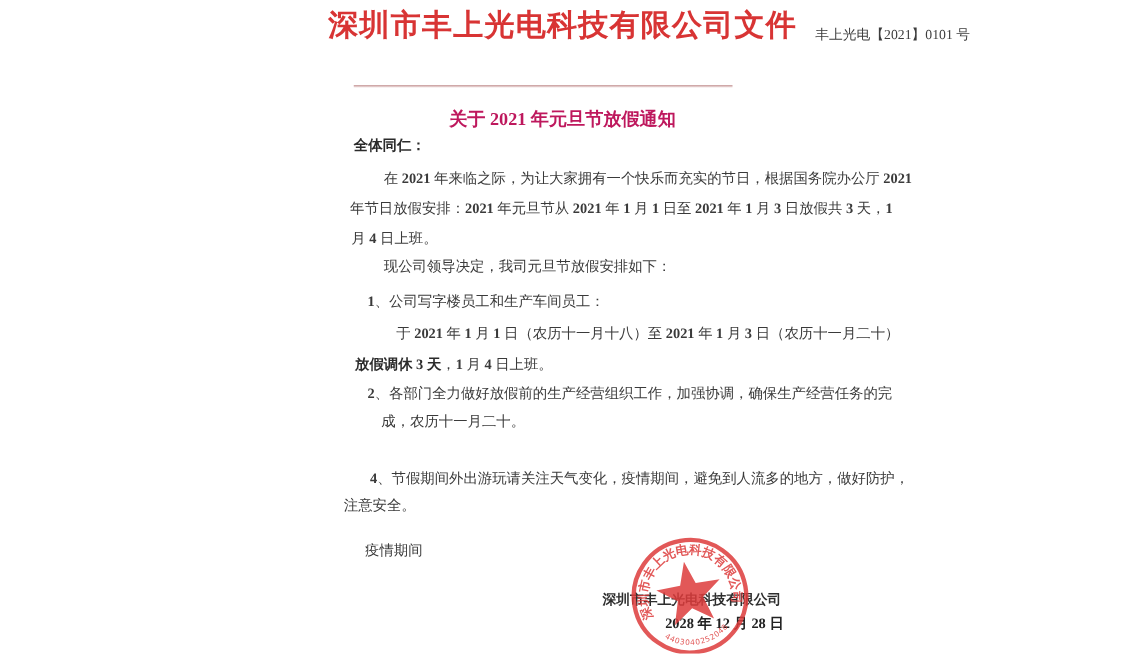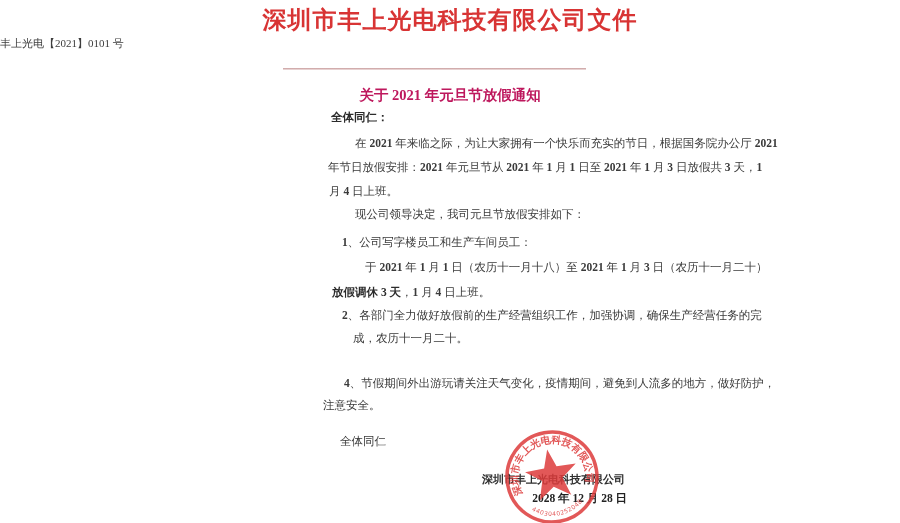--- a/index.html
+++ b/index.html
@@ -7,35 +7,34 @@
     position:relative; width:900px; height:523px; background:#ffffff;
     overflow:hidden;
     font-family:"Liberation Serif","DejaVu Serif",serif;
   }
   .hdr {
     position:absolute; top:4px; left:0; width:900px; text-align:center;
     font-size:24px; font-weight:bold; color:#d83434; letter-spacing:1px;
     white-space:nowrap;
   }
   .docnum {
-    position:absolute; top:36px; left:0; width:776px; text-align:left;
+    position:absolute; top:20px; left:0; width:776px; text-align:right;
     font-size:11px; color:#3d3d3d; white-space:nowrap;
   }
   .redline {
     position:absolute; left:283px; top:68px; width:303px; height:2px;
     background:linear-gradient(to bottom,#c79a9a,#f2e4e4);
   }
   .title {
     position:absolute; top:86px; left:0; width:900px; text-align:center;
     font-size:14.5px; font-weight:bold; color:#be185d; white-space:nowrap;
   }
   .ln {
     position:absolute; font-size:11.5px; color:#3a3a3a; white-space:nowrap;
     line-height:15px;
-    margin-left:48px;
   }
   .bold { font-weight:bold; color:#2b2b2b; }
   .footer-company {
     position:absolute; top:472px; right:275px; font-size:11px;
     font-weight:bold; color:#2e2e2e; white-space:nowrap;
   }
   .footer-date {
     position:absolute; top:491px; right:273px; font-size:11.5px;
     font-weight:bold; color:#222222; white-space:nowrap;
   }
@@ -75,21 +74,21 @@
 
   <div class="ln" style="left:284px; top:285px;">
     <span class="bold">放假调休 <b>3</b> 天</span><span>，<b>1</b> 月 <b>4</b> 日上班。</span>
   </div>
 
   <div class="ln" style="left:294px; top:308px;"><b>2</b>、各部门全力做好放假前的生产经营组织工作，加强协调，确保生产经营任务的完</div>
   <div class="ln" style="left:305px; top:331px;">成，农历十一月二十。</div>
   <div class="ln" style="left:296px; top:376px;"><b>4</b>、节假期间外出游玩请关注天气变化，疫情期间，避免到人流多的地方，做好防护，</div>
   <div class="ln" style="left:275px; top:398px;">注意安全。</div>
 
-  <div class="ln" style="left:292px; top:434px;">全体同仁</div>
+  <div class="ln" style="left:292px; top:434px;">疫情期间</div>
 
   <div class="footer-company">深圳市丰上光电科技有限公司</div>
   <div class="footer-date"><b>2028</b> 年 <b>12</b> 月 <b>28</b> 日</div>
 
   <svg class="stamp" viewBox="0 0 130 130" xmlns="http://www.w3.org/2000/svg">
     <defs>
       <path id="arcTop" d="M 33.05 76.63 A 34 34 0 1 1 96.95 76.63"></path>
       <path id="arcBottom" d="M 33.05 87.37 A 39 39 0 0 0 96.95 87.37"></path>
     </defs>
     <g transform="rotate(-10 65 65)">

